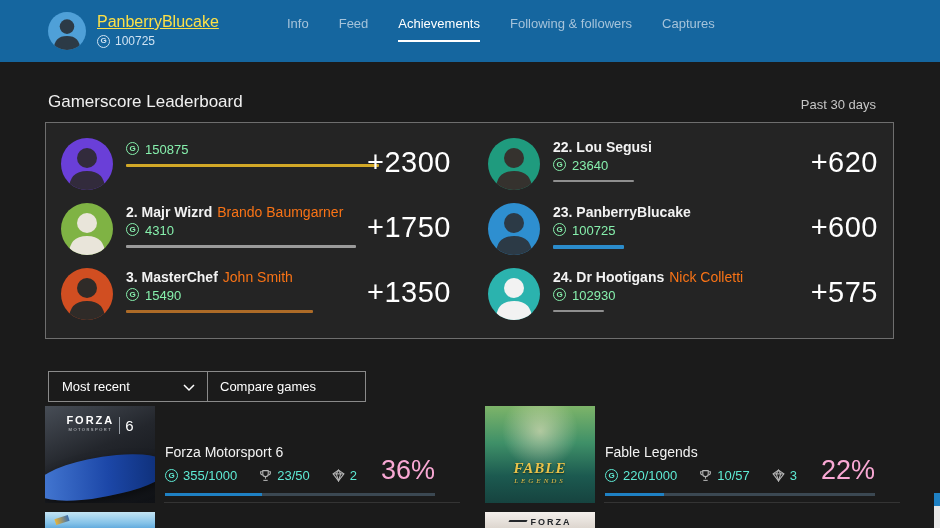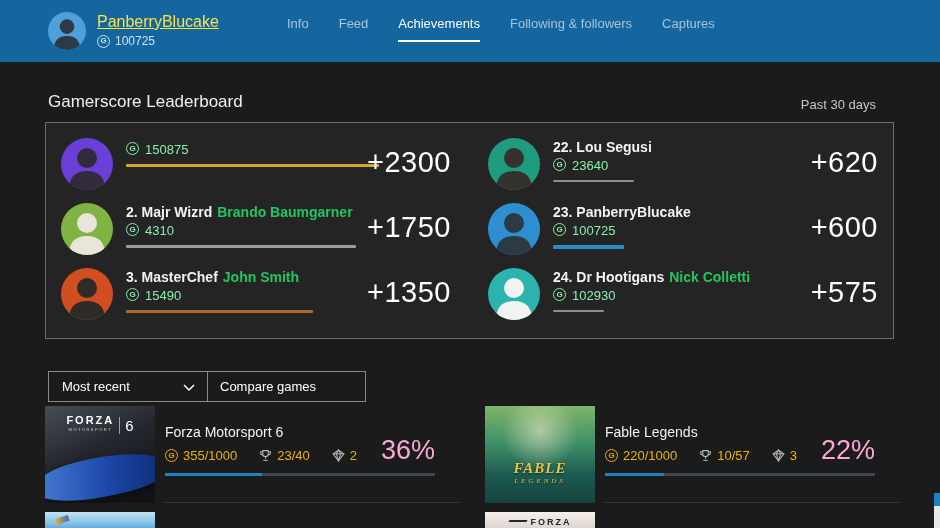--- a/index.html
+++ b/index.html
@@ -27,21 +27,21 @@
   .page-title { position:absolute; left:48px; top:92px; font-size:17px; color:#f0f0f0; }
   .period { position:absolute; right:64px; top:97px; font-size:13px; color:#c6c6c6; }
 
   
   .panel { position:absolute; left:45px; top:122px; width:849px; height:217px;
            border:1px solid #6e6e6e; background:#242424; }
   .entry { position:absolute; width:390px; height:60px; }
   .entry .avatar { position:absolute; left:0; top:2px; width:52px; height:52px; }
   .entry-info { position:absolute; left:65px; top:3px; right:72px; }
   .entry-name { font-size:14px; font-weight:700; color:#f2f2f2; white-space:nowrap; }
-  .entry-real { font-weight:700; color:#22c55e; margin-left:5px; }
+  .entry-real { font-weight:400; color:#f97316; margin-left:5px; }
   .entry-score { margin-top:3px; font-size:13px; color:#86efac; display:flex; gap:6px; }
   .entry-bar { margin-top:7px; border-radius:1px; }
   .entry-delta { position:absolute; right:0; top:10px; font-size:29px; font-weight:300;
                  color:#ffffff; letter-spacing:0.5px; }
   .col0 { left:15px; }  .col1 { left:442px; }
   .row0 { top:13px; }   .row1 { top:78px; }   .row2 { top:143px; }
 
   
   .filter-box { position:absolute; top:371px; height:31px; border:1px solid #8a8a8a;
                 display:flex; align-items:center; font-size:13px; color:#ffffff; padding:0 13px; }
@@ -72,24 +72,24 @@
               background:linear-gradient(180deg,#c3e4f3 0%,#84c2e8 70%,#63abdd 100%); }
   .tile-sky::before { content:""; position:absolute; left:10px; top:5px; width:14px; height:6px;
               background:linear-gradient(90deg,#e8b43a,#3a6fb0); transform:rotate(-18deg); }
   .tile-forza-white { left:485px; top:512px; width:110px; height:16px;
               background:linear-gradient(180deg,#f4f0ec,#ddd6cf); }
   .fzw-label { position:absolute; left:0; right:0; top:5px; text-align:center;
                font-size:9px; font-weight:700; letter-spacing:2px; color:#23262a; }
   .fzw-label::before { content:""; display:inline-block; width:18px; height:2px; background:#23262a;
                margin-right:4px; vertical-align:3px; transform:skewX(-30deg); }
 
-  .game-info { position:absolute; top:424px; width:270px; height:80px; }
+  .game-info { position:absolute; top:444px; width:270px; height:80px; }
   .gi-left { left:165px; }  .gi-right { left:605px; }
   .game-title { font-size:14px; color:#f2f2f2; }
-  .game-stats { margin-top:8px; display:flex; align-items:center; font-size:13px; color:#eab308; }
+  .game-stats { margin-top:8px; display:flex; align-items:center; font-size:13px; color:#5eead4; }
   .stat-group { display:flex; align-items:center; gap:5px; margin-right:22px; }
   .game-progress { margin-top:10px; height:3px; background:#3b4852; }
   .game-progress .fill { height:100%; background:#1f81c4; }
   .game-percent { position:absolute; right:0; top:11px; font-size:27px; font-weight:300; color:#f9a8d4; }
   .row-sep { position:absolute; top:502px; width:296px; height:1px; background:#343434; }
   .sep-left { left:164px; }  .sep-right { left:604px; }
 
   
   .scrollbar-accent { position:absolute; right:0; top:493px; width:6px; height:13px; background:#1f81c4; }
   .scrollbar-thumb { position:absolute; right:0; top:506px; width:6px; height:22px; background:#e8e8e8; }
@@ -263,21 +263,21 @@
           <span>355/1000</span>
         </span>
       <span class="stat-group">
         <svg class="icon-svg" width="13" height="13" viewBox="0 0 24 24" fill="none" stroke="#b4b4b4" stroke-width="2">
             <path d="M7 3h10v6a5 5 0 0 1-10 0V3z"></path>
             <path d="M7 5H3v2a4 4 0 0 0 4 4"></path>
             <path d="M17 5h4v2a4 4 0 0 1-4 4"></path>
             <path d="M12 14v4"></path>
             <path d="M8 21h8"></path>
           </svg>
-        <span>23/40</span>
+        <span>23/50</span>
       </span>
       <span class="stat-group">
         <svg class="icon-svg" width="13" height="13" viewBox="0 0 24 24" fill="none" stroke="#b4b4b4" stroke-width="2">
             <path d="M12 2 L22 9 L12 22 L2 9 Z"></path>
             <path d="M2 9h20"></path>
             <path d="M12 2 L8 9 L12 22 L16 9 Z"></path>
           </svg>
         <span>2</span>
       </span>
     </div>

